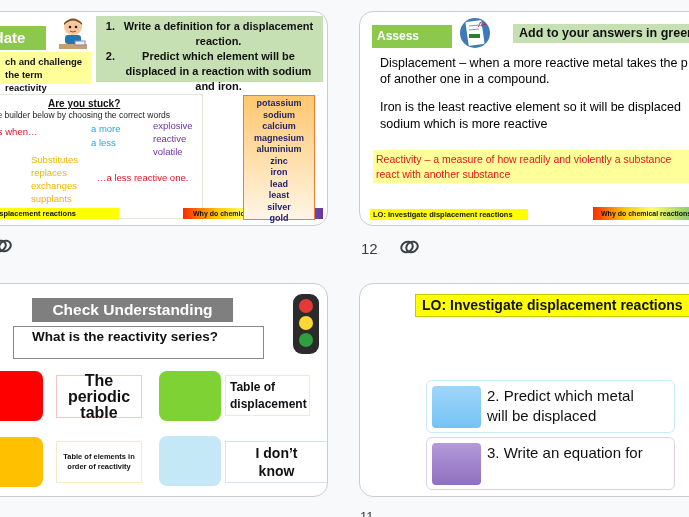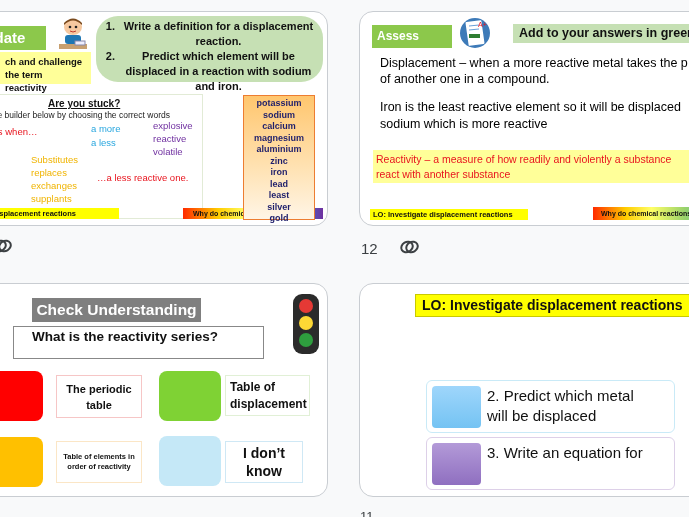--- a/index.html
+++ b/index.html
@@ -5,21 +5,21 @@
   * { box-sizing: border-box; margin: 0; padding: 0; }
   html, body { width: 689px; height: 517px; overflow: hidden; background: #f8f9fa; font-family: "Liberation Sans", sans-serif; }
   .stage { position: relative; width: 689px; height: 517px; overflow: hidden; }
 
   .card { position: absolute; background: #fff; border: 1px solid #c9cdd2; border-radius: 14px; overflow: hidden; }
   .abs { position: absolute; }
 
   
   #card1 { left: -30px; top: 11px; width: 358px; height: 215px; }
   .consolidate { left: 0; top: 14px; width: 75px; height: 24px; background: #8cc84b; color: #fff; font-weight: bold; font-size: 15px; line-height: 24px; padding-left: 6px; }
-  .task-box { left: 125px; top: 4px; width: 227px; height: 66px; background: #c6e0b4; font-size: 11px; font-weight: bold; color: #111; padding: 3px 4px; line-height: 15px; border-radius: 22px; }
+  .task-box { left: 125px; top: 4px; width: 227px; height: 66px; background: #c6e0b4; font-size: 11px; font-weight: bold; color: #111; padding: 3px 4px; line-height: 15px; }
   .task-box ol { padding-left: 18px; }
   .stretch { left: 0; top: 40px; width: 120px; height: 32px; background: #ffff99; font-size: 9.5px; font-weight: bold; color: #111; padding: 3px 0 0 4px; line-height: 13px; text-align: right; padding-right: 6px; }
   .stuck { left: 0; top: 82px; width: 232px; height: 125px; border: 1px solid #e2ebd6; background: #fff; }
   .stuck-title { left: 76px; top: 3px; font-size: 10px; font-weight: bold; text-decoration: underline; color: #111; }
   .stuck-sub { left: 0; top: 15px; font-size: 8.5px; color: #222; white-space: nowrap; }
   .w { position: absolute; font-size: 9.5px; line-height: 13px; white-space: nowrap; }
   .red { color: #e8141e; } .blue { color: #2aa7df; } .purple { color: #7030a0; } .gold { color: #f0b400; }
   .series { left: 272px; top: 83px; width: 72px; height: 125px; background: linear-gradient(180deg, #ffc66e 0%, #ffe3b5 60%, #fff5e6 100%); border: 1px solid #ed7d31; text-align: center; font-size: 9px; font-weight: bold; color: #1f1f6b; line-height: 11.5px; padding-top: 2px; }
   .lo-bar { left: 0; top: 196px; width: 148px; height: 11px; background: #ffff00; font-size: 7.5px; font-weight: bold; color: #111; line-height: 11px; padding-left: 2px; white-space: nowrap; overflow: hidden; }
   .why-bar { left: 212px; top: 196px; width: 140px; height: 11px; background: linear-gradient(90deg, #ff2a00 0%, #ffcc00 25%, #ffff66 45%, #9bd36b 65%, #3c77c9 85%, #7030a0 100%); font-size: 7px; font-weight: bold; color: #111; line-height: 11px; padding-left: 10px; white-space: nowrap; overflow: hidden; }
@@ -32,21 +32,21 @@
   .react-def { left: 13px; top: 138px; width: 350px; height: 33px; background: #ffff99; font-size: 10.5px; color: #e8141e; line-height: 15px; padding: 2px 3px; white-space: nowrap; }
   .lo-bar2 { left: 10px; top: 197px; width: 158px; height: 11px; background: #ffff00; font-size: 7.5px; font-weight: bold; color: #111; line-height: 11px; padding-left: 3px; white-space: nowrap; }
   .why-bar2 { left: 233px; top: 195px; width: 130px; height: 13px; background: linear-gradient(90deg, #ff2a00 0%, #ffcc00 25%, #ffff66 45%, #9bd36b 70%, #3cb8b0 100%); font-size: 7px; font-weight: bold; color: #111; line-height: 13px; padding-left: 8px; white-space: nowrap; overflow: hidden; }
 
   
   .footer-icon { width: 22px; height: 16px; }
   .slide-num { font-family: Liberation Sans, sans-serif; font-size: 15px; color: #3c4043; }
 
   
   #card3 { left: -30px; top: 283px; width: 358px; height: 214px; }
-  .check-title { left: 61px; top: 14px; width: 169px; height: 24px; background: #7f7f7f; color: #fff; font-weight: bold; font-size: 15.5px; line-height: 24px; text-align: center; }
+  .check-title { left: 61px; top: 14px; width: 201px; height: 24px; background: #7f7f7f; color: #fff; font-weight: bold; font-size: 15.5px; line-height: 24px; text-align: center; }
   .question { left: 42px; top: 42px; width: 251px; height: 33px; border: 1px solid #888; background: #fff; font-size: 13.5px; font-weight: bold; color: #111; padding: 2px 0 0 18px; }
   .traffic { left: 322px; top: 10px; width: 26px; height: 60px; background: #2b2b2b; border-radius: 9px; }
   .light { position: absolute; left: 6px; width: 14px; height: 14px; border-radius: 50%; }
   .opt-sq { position: absolute; width: 62px; height: 50px; border-radius: 8px; }
   .opt-label { position: absolute; background: #fff; text-align: center; font-weight: bold; color: #111; display: flex; align-items: center; justify-content: center; }
 
   
   #card4 { left: 359px; top: 283px; width: 360px; height: 214px; }
   .lo-head { left: 55px; top: 10px; width: 320px; height: 23px; background: #ffff00; border: 1px solid #c9c900; font-size: 14px; font-weight: bold; color: #111; line-height: 21px; padding-left: 6px; white-space: nowrap; }
   .goal { position: absolute; left: 66px; width: 249px; height: 53px; border-radius: 6px; background: #fff; }
@@ -158,30 +158,30 @@
   <div class="card" id="card3">
     <div class="abs check-title">Check Understanding</div>
     <div class="abs question">What is the reactivity series?</div>
     <div class="abs traffic">
       <div class="light" style="top:5px;background:#e53935;"></div>
       <div class="light" style="top:22px;background:#fdd835;"></div>
       <div class="light" style="top:39px;background:#2e9e3e;"></div>
     </div>
 
     <div class="opt-sq" style="left:10px;top:87px;background:#ff0000;"></div>
-    <div class="opt-label" style="left:85px;top:91px;width:86px;height:43px;border:1px solid #f6c6c6;font-size:11px;line-height:16px;text-align:center;">The periodic table</div>
+    <div class="opt-label" style="left:85px;top:91px;width:86px;height:43px;border:1px solid #f6c6c6;font-size:16px;line-height:16px;text-align:center;">The periodic table</div>
 
     <div class="opt-sq" style="left:188px;top:87px;background:#7fd234;"></div>
     <div class="opt-label" style="left:254px;top:91px;width:85px;height:41px;border:1px solid #e1f0d6;font-size:12px;line-height:17px;text-align:left;justify-content:flex-start;padding-left:4px;">Table of displacement</div>
 
     <div class="opt-sq" style="left:10px;top:153px;background:#ffc000;"></div>
     <div class="opt-label" style="left:85px;top:157px;width:86px;height:42px;border:1px solid #fbe6c6;font-size:7.5px;line-height:10px;padding:0 3px;">Table of elements in order of reactivity</div>
 
     <div class="opt-sq" style="left:188px;top:152px;background:#c5e8f7;"></div>
-    <div class="opt-label" style="left:254px;top:157px;width:78px;height:42px;border:1px solid #cfe8f5;font-size:14px;line-height:18px;padding:0 14px;">I don’t know</div>
+    <div class="opt-label" style="left:254px;top:157px;width:103px;height:42px;border:1px solid #cfe8f5;font-size:14px;line-height:18px;padding:0 14px;">I don’t know</div>
   </div>
 
   <div class="card" id="card4">
     <div class="abs lo-head">LO: Investigate displacement reactions</div>
 
 
     <div class="goal" style="top:96px;border:1px solid #c9eaf7;">
       <div class="goal-sq" style="background:linear-gradient(180deg,#9fd6fb,#74c3f3);"></div>
       <div class="goal-txt">
         <div>2. Predict which metal</div>

